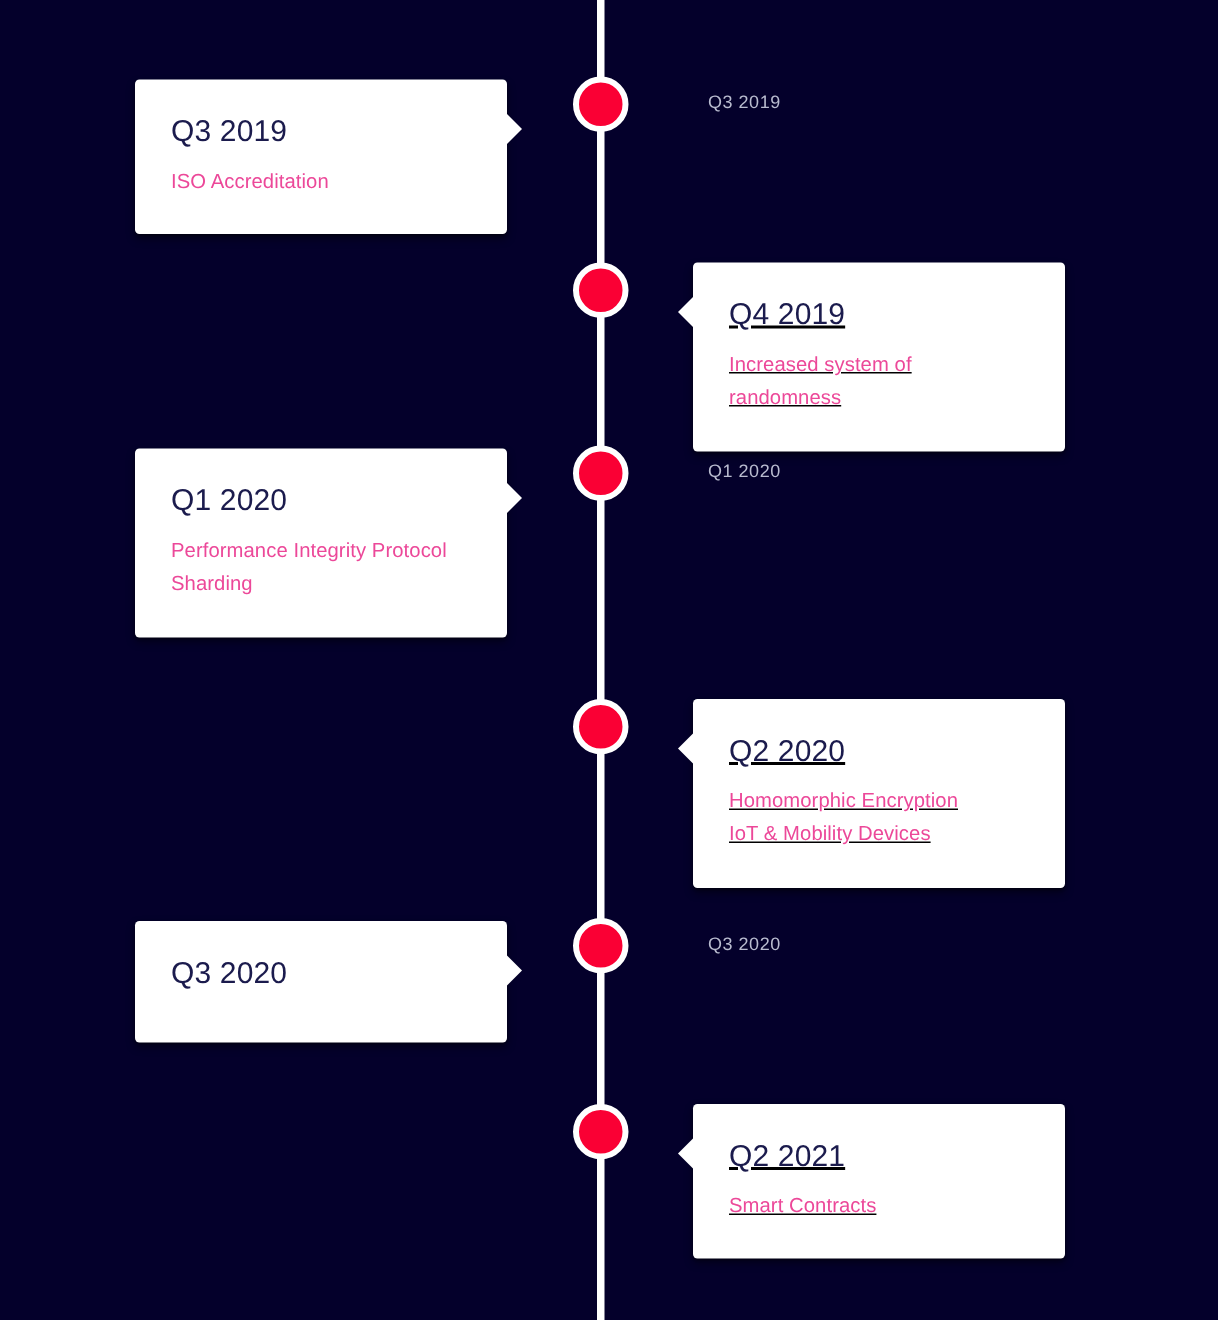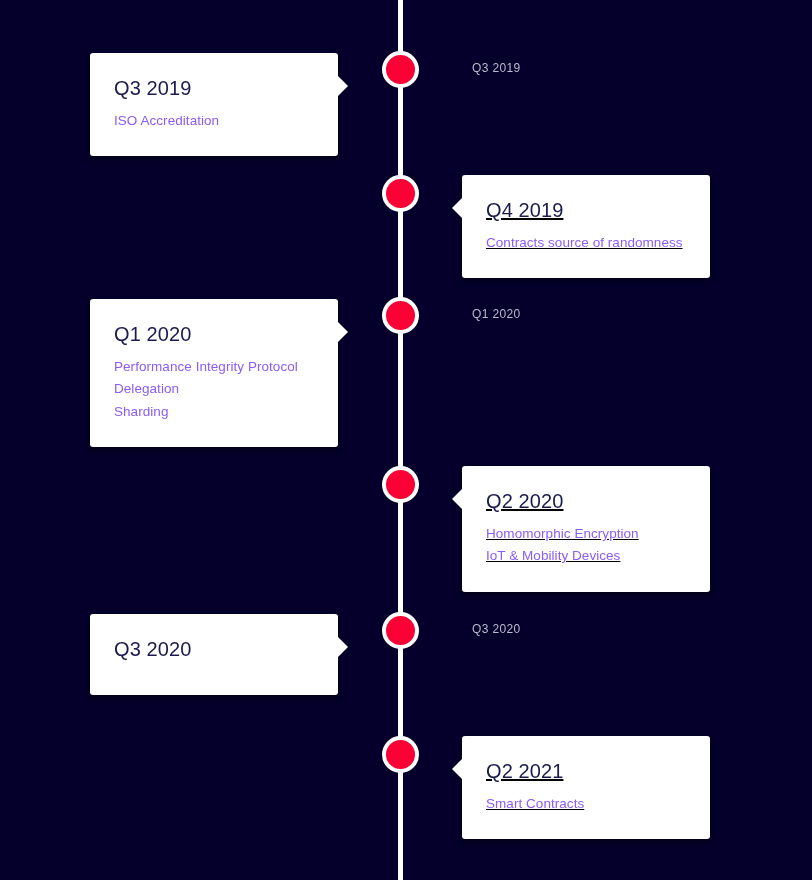--- a/index.html
+++ b/index.html
@@ -90,21 +90,21 @@
     font-weight: 400;
     color: #1b1b4d;
     letter-spacing: 0.1px;
     line-height: 1.3;
     margin-bottom: 9px;
   }
 
   .card-item {
     font-size: 13.5px;
     font-weight: 400;
-    color: #8b5cf6;
+    color: #ec4899;
     line-height: 1.65;
     letter-spacing: 0.05px;
   }
 
   
   .opposite {
     position: absolute;
     top: -8px;
     font-size: 12px;
     color: #b9bbcf;
@@ -128,32 +128,31 @@
       <div class="card-title">Q3 2019</div>
       <div class="card-item">ISO Accreditation</div>
     </div>
   </div>
 
   <div class="row" style="top:193px">
     <div class="node"></div>
     <div class="card right" style="top:-18px">
       <span class="nub"></span>
       <div class="card-title">Q4 2019</div>
-      <div class="card-item">Contracts source of randomness</div>
+      <div class="card-item">Increased system of randomness</div>
     </div>
   </div>
 
   <div class="row" style="top:315px">
     <div class="node"></div>
     <div class="opposite right">Q1 2020</div>
     <div class="card left" style="top:-16px">
       <span class="nub"></span>
       <div class="card-title">Q1 2020</div>
       <div class="card-item">Performance Integrity Protocol</div>
-      <div class="card-item">Delegation</div>
       <div class="card-item">Sharding</div>
     </div>
   </div>
 
   <div class="row" style="top:484px">
     <div class="node"></div>
     <div class="card right" style="top:-18px">
       <span class="nub"></span>
       <div class="card-title">Q2 2020</div>
       <div class="card-item">Homomorphic Encryption</div>

